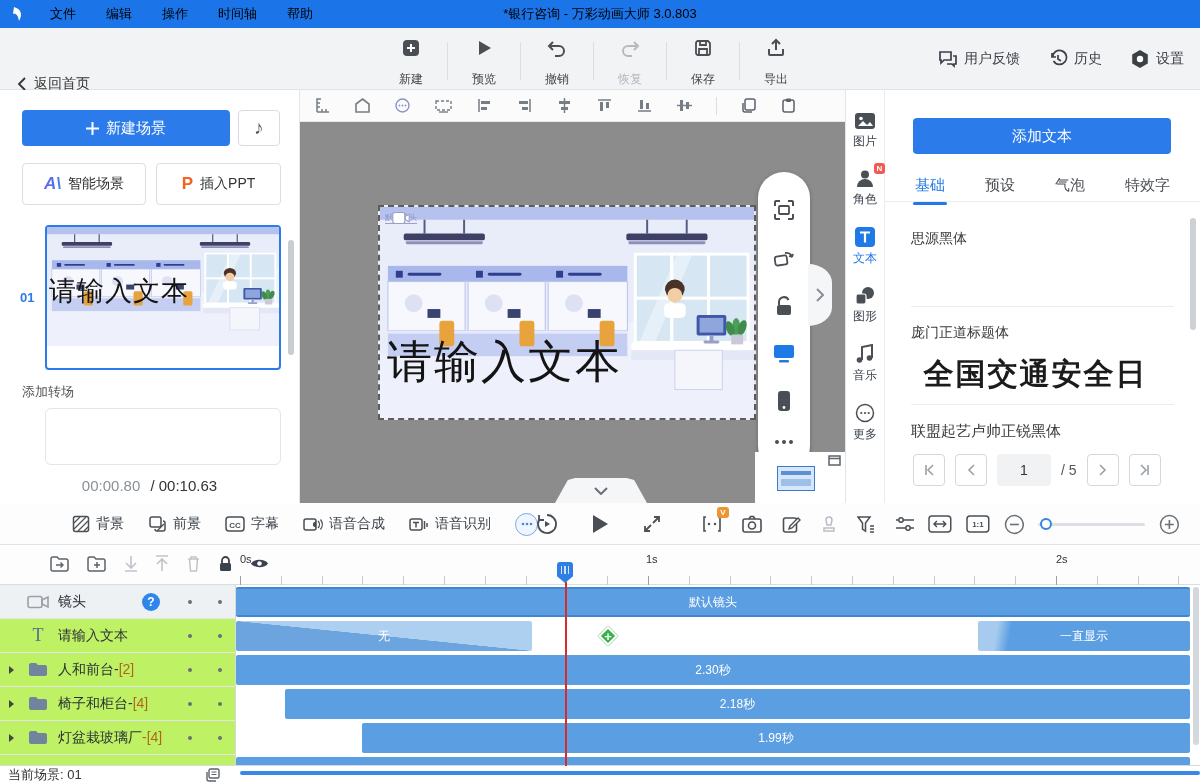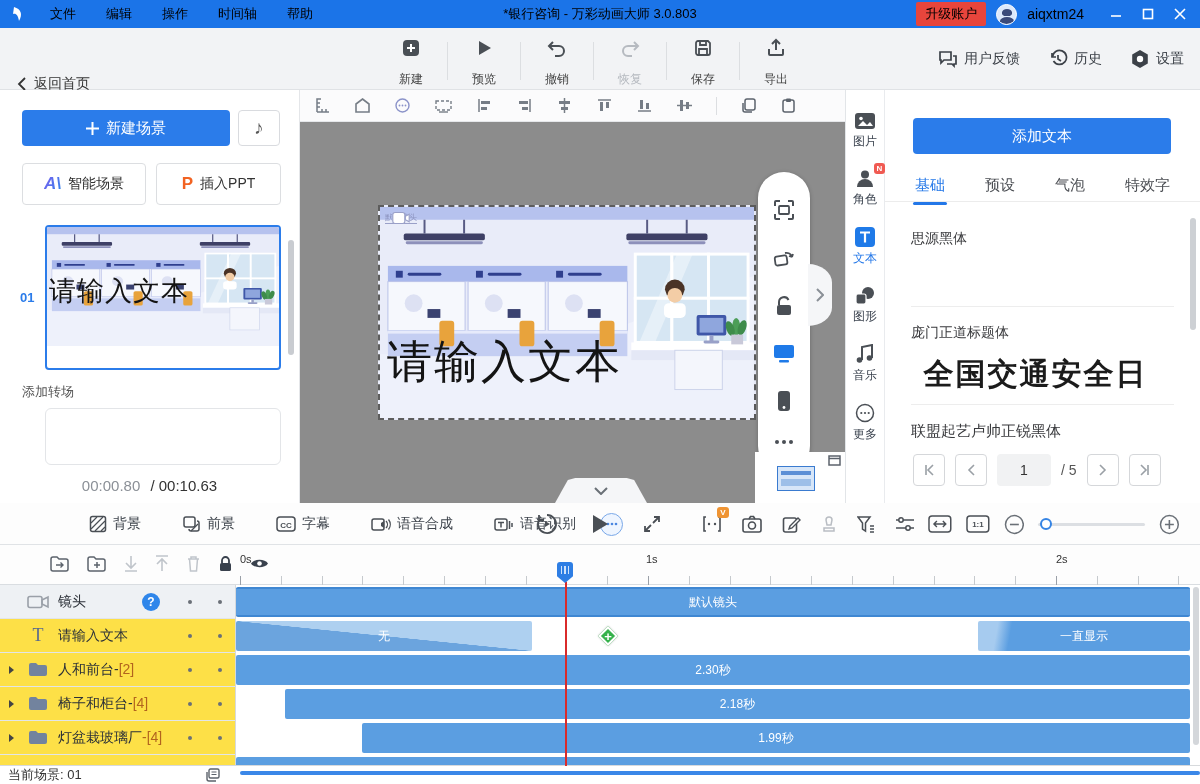--- a/index.html
+++ b/index.html
@@ -95,38 +95,38 @@
   .fdiv { position:absolute; left:26px; right:26px; height:1px; background:#ededed; }
   .pager { position:absolute; left:28px; top:364px; display:flex; align-items:center; gap:10px; }
   .pgbtn { width:32px; height:32px; border:1px solid #d5d7da; border-radius:4px; background:#fff; display:flex; align-items:center; justify-content:center; color:#9aa0a6; }
   .pginput { width:54px; height:32px; background:#f1f2f3; border-radius:4px; display:flex; align-items:center; justify-content:center; font-size:14px; color:#333; }
   .pgtotal { font-size:14px; color:#555; }
   .rscroll { position:absolute; right:4px; top:128px; width:6px; height:112px; background:#cdd0d4; border-radius:3px; }
 
   
   .mediabar { height:42px; background:#fdfdfd; border-bottom:1px solid #e0e3e6; position:relative; }
   .mb-left { position:absolute; left:72px; top:0; height:42px; display:flex; align-items:center; gap:24px; }
-  .mb-item { display:flex; align-items:center; gap:6px; font-size:14px; color:#3f454d;margin-left:17px; }
+  .mb-item { display:flex; align-items:center; gap:6px; font-size:14px; color:#3f454d; }
   .mb-dots { width:23px; height:23px; border-radius:50%; border:1px solid #7aa8e8; background:#eef5ff; display:flex; align-items:center; justify-content:center; }
   .mb-play { position:absolute; left:536px; top:0; height:42px; display:flex; align-items:center; gap:32px; }
   .mb-mid { position:absolute; left:702px; top:0; height:42px; display:flex; align-items:center; gap:20px; }
   .mb-right { position:absolute; left:928px; right:20px; top:0; height:42px; display:flex; align-items:center; gap:14px; }
   .vbadge { position:absolute; right:-7px; top:-8px; background:#ef9433; color:#fff; font-size:8px; font-weight:bold; width:12px; height:11px; border-radius:3px; display:flex; align-items:center; justify-content:center; }
   .slider { width:108px; height:3px; background:#dcdfe3; border-radius:2px; position:relative; }
   .knob { position:absolute; left:2px; top:-5px; width:12px; height:12px; border-radius:50%; background:#fff; border:2px solid #3584e4; }
 
   
   .timeline { height:239px; position:relative; background:#fff; }
   .tl-header { position:absolute; left:0; right:0; top:0; height:40px; background:#fdfdfd; border-bottom:1px solid #d9dde1; }
   .hd-icons { position:absolute; left:50px; top:10px; display:flex; gap:17px; align-items:center; }
   .ruler { position:absolute; left:236px; right:0; top:0; height:40px; }
   .ruler .ticks { position:absolute; left:0; right:0; bottom:0; height:9px;
     background-image:repeating-linear-gradient(to right,#9aa0a8 0 1px,transparent 1px 408px),repeating-linear-gradient(to right,#c6cace 0 1px,transparent 1px 40.8px); background-position:4px 0; }
   .rlabel { position:absolute; top:8px; font-size:11px; color:#333; }
-  .labelcol { position:absolute; left:0; top:40px; bottom:19px; width:236px; background:#fde047; border-right:1px solid #d5d9dd; }
+  .labelcol { position:absolute; left:0; top:40px; bottom:19px; width:236px; background:#bef264; border-right:1px solid #d5d9dd; }
   .trk { height:34px; border-bottom:1px solid #e2e5e9; display:flex; align-items:center; position:relative; font-size:14px; color:#2c3138; }
   .trk.first { background:#eef1f4; }
   .trk .caret { width:14px; margin-left:4px; display:flex; justify-content:center; }
   .trk .ticon { width:24px; display:flex; justify-content:center; margin-left:8px; }
   .trk .tname { margin-left:8px; white-space:nowrap; }
   .badge-o { color:#b2641e; }
   .qmark { position:absolute; left:142px; width:18px; height:18px; border-radius:50%; background:#2f86ea; color:#fff; font-size:12px; font-weight:bold; display:flex; align-items:center; justify-content:center; }
   .dot1,.dot2 { position:absolute; width:4px; height:4px; border-radius:50%; background:#6a7077; top:15px; }
   .dot1 { left:188px; } .dot2 { left:218px; }
   .barlayer { position:absolute; left:236px; top:40px; right:0; bottom:19px; overflow:hidden; }
@@ -160,42 +160,20 @@
         </svg>
     </div>
     <div class="menu">
       <span>文件</span>
       <span>编辑</span>
       <span>操作</span>
       <span>时间轴</span>
       <span>帮助</span>
     </div>
     <div class="tb-title">*银行咨询 - 万彩动画大师 3.0.803</div>
-    <div class="tb-right">
-      <div class="upgrade">升级账户</div>
-      <div class="avatar"></div>
-      <div class="uname">aiqxtm24</div>
-      <div class="winbtns">
-        <div class="winbtn">
-            <svg class="ic" width="12" height="12" viewBox="0 0 12 12">
-              <line x1="1" y1="8" x2="11" y2="8" stroke="#fff" stroke-width="1.6"></line>
-            </svg>
-          </div>
-        <div class="winbtn">
-            <svg class="ic" width="12" height="12" viewBox="0 0 12 12">
-              <rect x="1.5" y="1.5" width="9" height="9" fill="none" stroke="#fff" stroke-width="1.6"></rect>
-            </svg>
-          </div>
-        <div class="winbtn">
-            <svg class="ic" width="12" height="12" viewBox="0 0 12 12">
-              <path d="M1 1 L11 11 M11 1 L1 11" stroke="#fff" stroke-width="1.6"></path>
-            </svg>
-          </div>
-      </div>
-    </div>
   </div>
 
   <div class="toolbar">
     <div class="back">
       <svg class="ic" width="12" height="14" viewBox="0 0 12 14">
           <path d="M9 1 L3 7 L9 13" fill="none" stroke="#333" stroke-width="1.8"></path>
         </svg>
       <span>返回首页</span>
     </div>
     <div class="tool-center">

